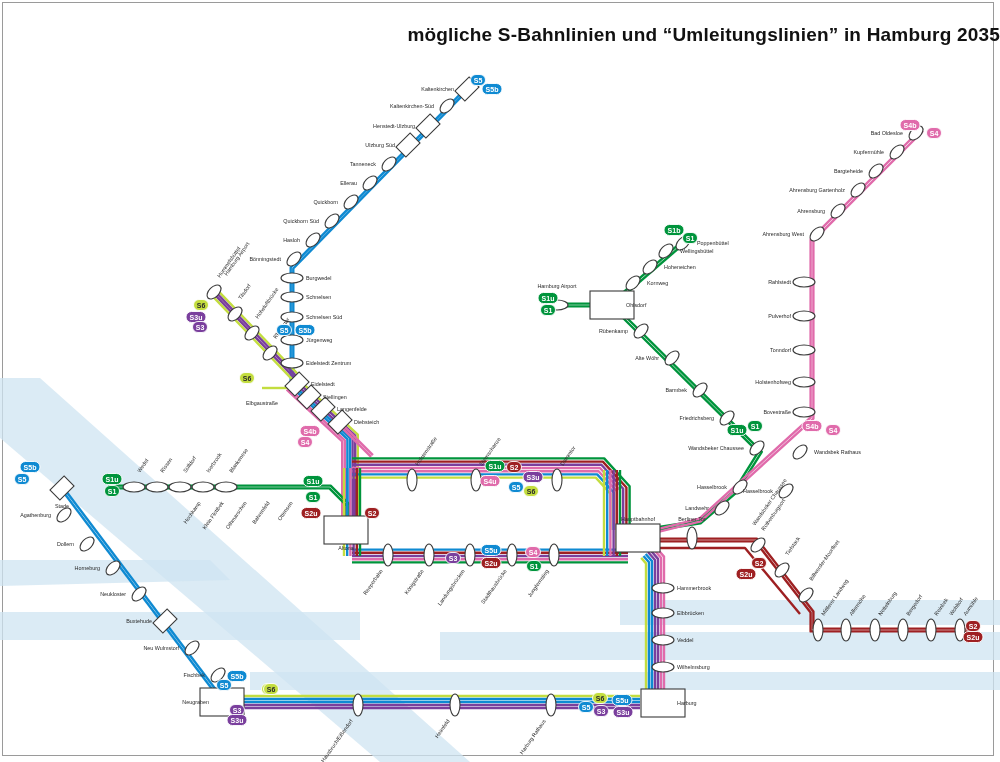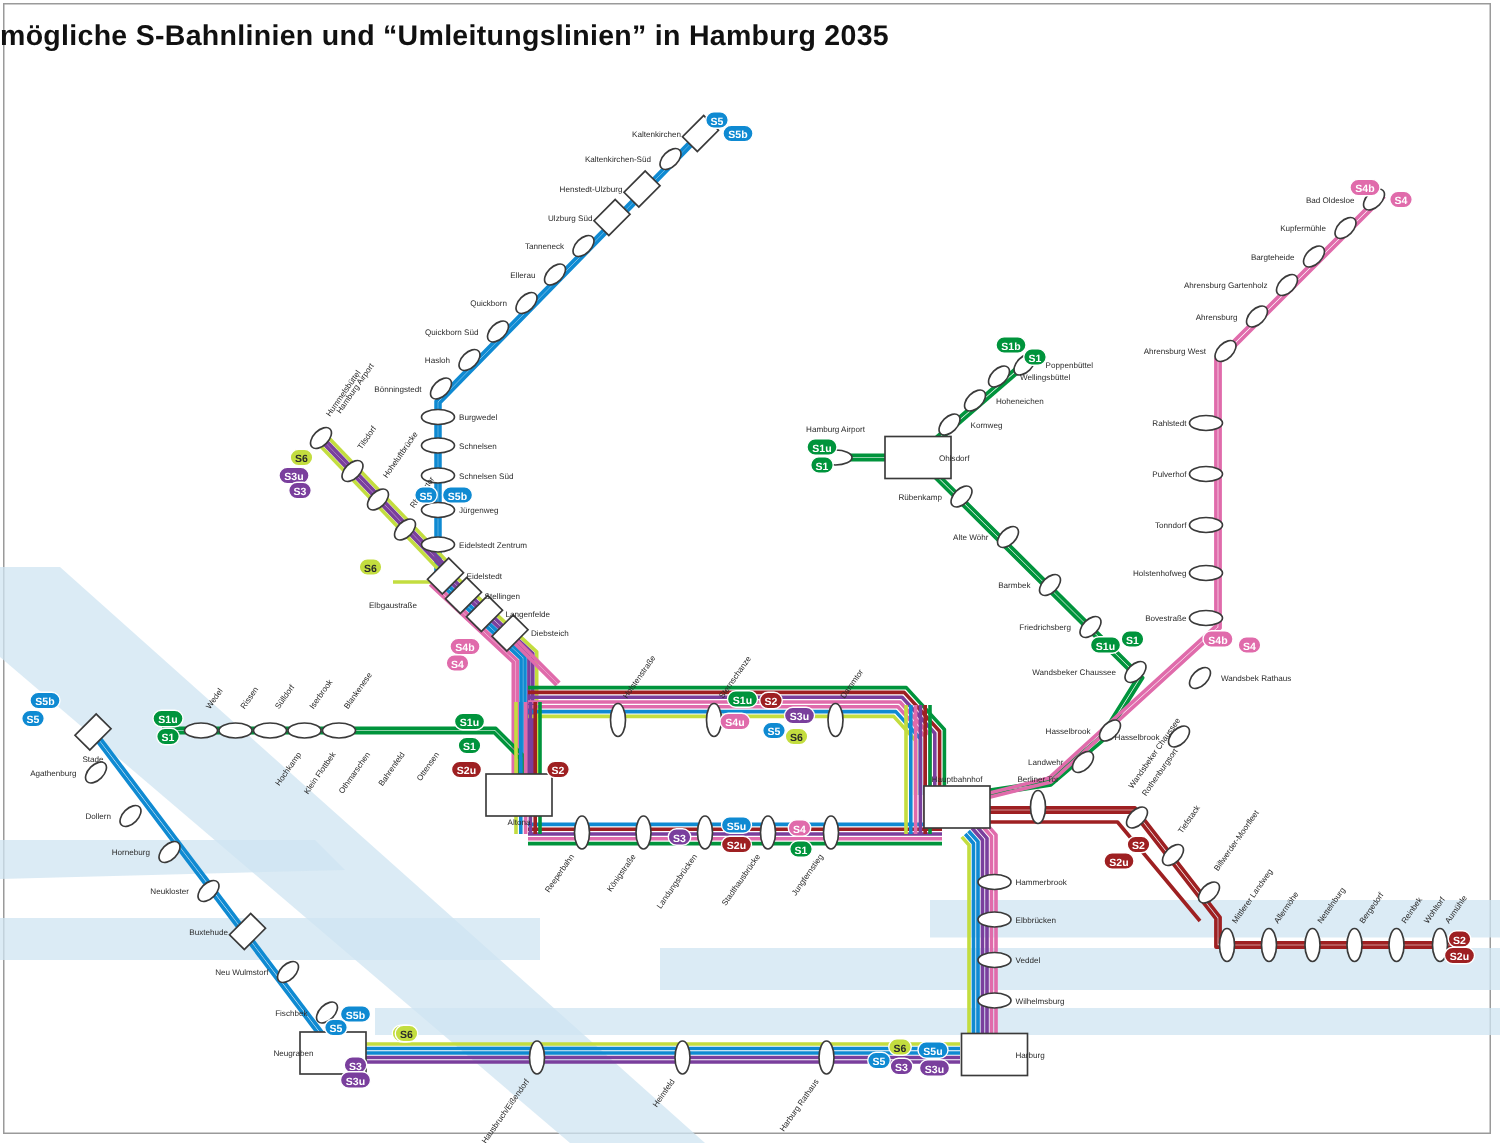--- a/index.html
+++ b/index.html
@@ -1,19 +1,19 @@
 <!DOCTYPE html>
 <html><head>
 <meta charset="utf-8">
 <style>
   html,body{margin:0;padding:0;background:#ffffff;}
   body{font-family:"Liberation Sans",sans-serif;}
   #root{position:relative;width:1000px;height:762px;background:#fff;overflow:hidden;}
   #frame{position:absolute;left:2px;top:2px;width:992px;height:754px;border:1px solid #9a9a9a;box-sizing:border-box;}
-  #title{position:absolute;left:0;top:14px;width:1000px;text-align:left;font-size:19px;font-weight:bold;color:#111;letter-spacing:.2px;}
+  #title{position:absolute;left:0;top:24px;width:1000px;text-align:right;font-size:19px;font-weight:bold;color:#111;letter-spacing:.2px;}
   svg{position:absolute;left:0;top:0;}
   .stn{fill:#ffffff;stroke:#3a3a3a;stroke-width:1.1;}
   .lbl{font-family:"Liberation Sans",sans-serif;font-size:5.4px;fill:#2a2a2a;}
   .badge-txt{font-family:"Liberation Sans",sans-serif;font-size:7px;font-weight:bold;fill:#ffffff;}
   .badge-txt.s6{fill:#2a2a2a;}
 </style>
 </head>
 <body>
 
 <div id="root">

